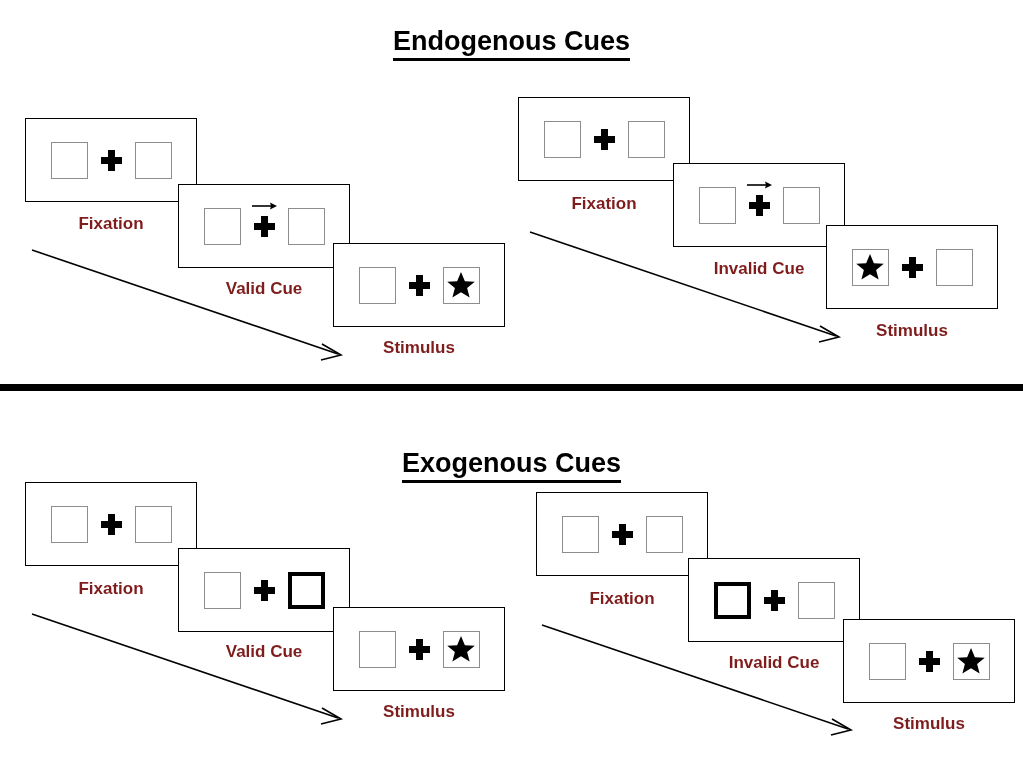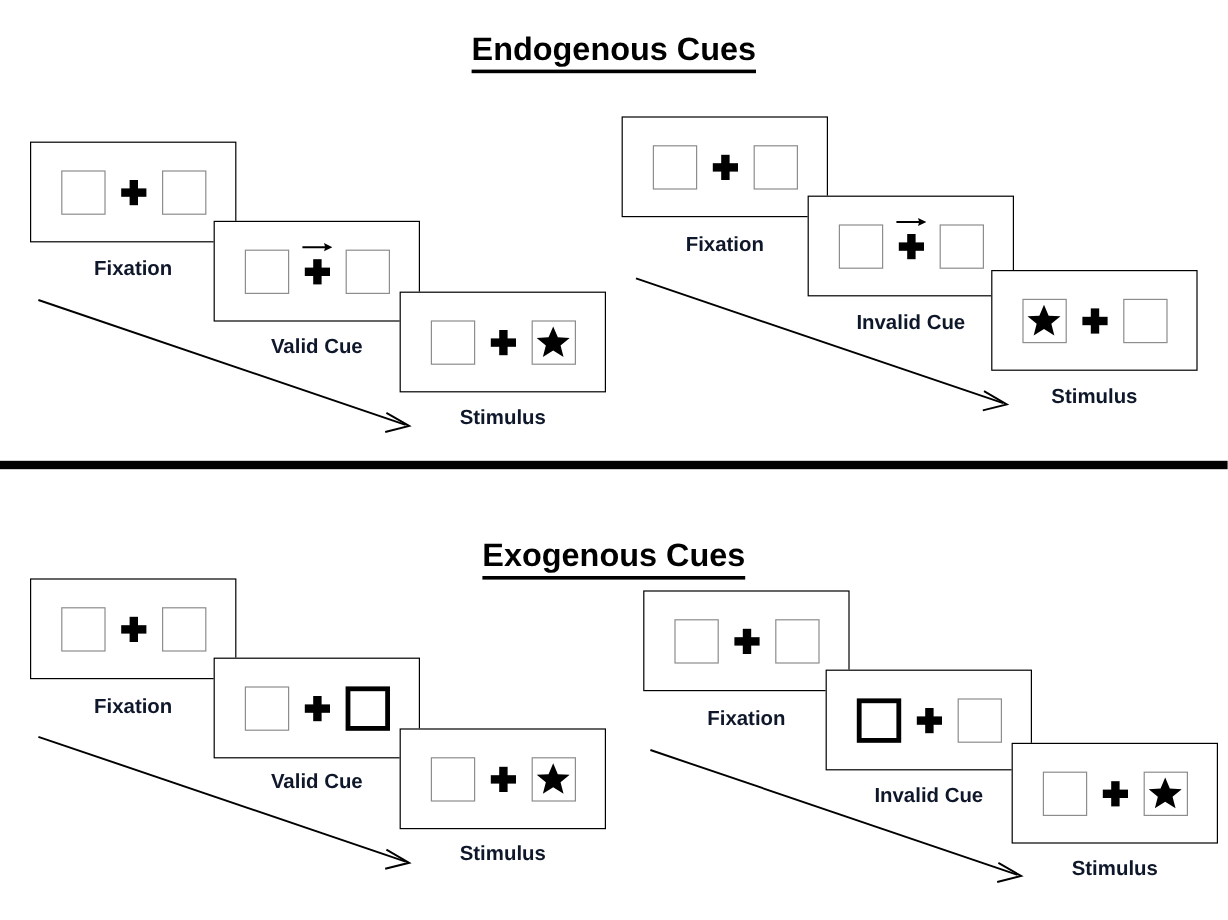--- a/index.html
+++ b/index.html
@@ -119,21 +119,21 @@
     width: 30px;
     height: 30px;
     display: block;
   }
 
   
   .caption {
     position: absolute;
     font-size: 17px;
     font-weight: bold;
-    color: #0f172a;
+    color: #7f1d1d;
     white-space: nowrap;
     text-align: center;
   }
 
   
   .time-arrow {
     position: absolute;
     pointer-events: none;
   }
 </style>

